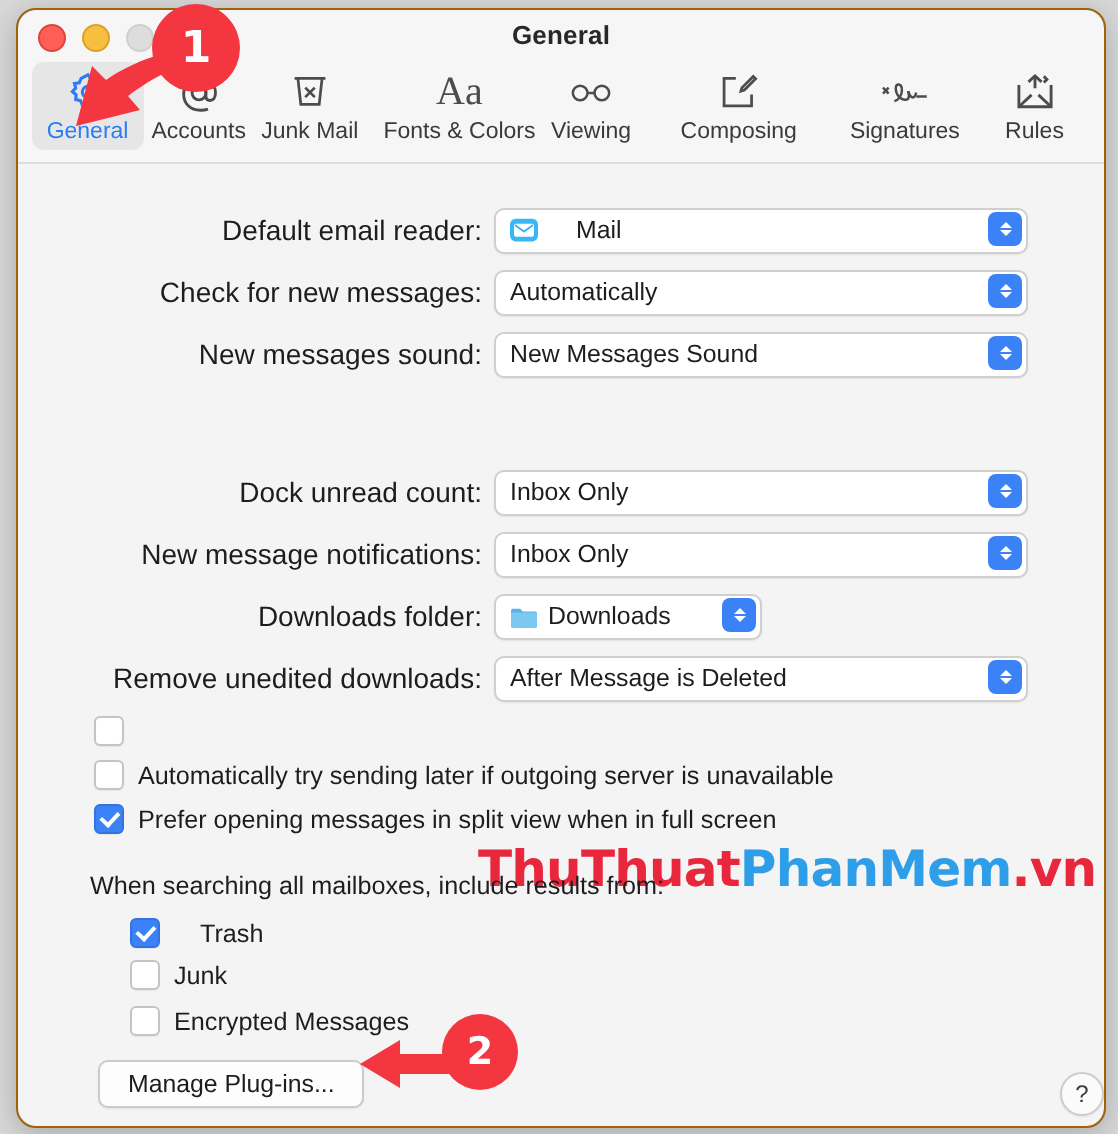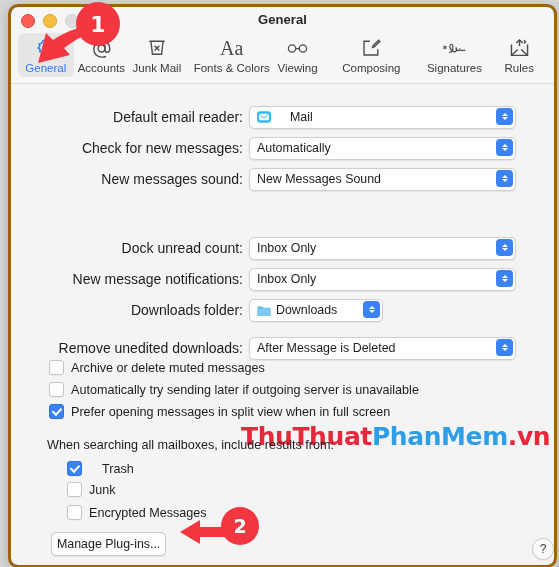--- a/index.html
+++ b/index.html
@@ -6,21 +6,21 @@
   body{
     width:559px;height:567px;
     background:#d8d8d8;
     font-family:"Liberation Sans","DejaVu Sans",sans-serif;
     -webkit-font-smoothing:antialiased;
     overflow:hidden;
   }
   #window{
     position:absolute;left:8px;top:4px;width:543px;height:558px;
     background:#0c4a6e;border-radius:10px;
-    border:3px solid #a16207;
+    border:1px solid #a16207;
     box-shadow:0 3px 14px rgba(0,0,0,.22);
     overflow:hidden;
   }
 
   
   #titlebar{
     position:relative;height:26px;background:#f6f6f6;
   }
   #title{
     position:absolute;left:0;right:0;top:5px;text-align:center;
@@ -97,21 +97,21 @@
     content:"";width:3.5px;height:7px;margin-top:-1.5px;
     border:solid #fff;border-width:0 2px 2px 0;transform:rotate(43deg);
   }
   .cbl{font-size:12.6px;color:#1d1d1f;white-space:nowrap;}
 
   .sectionlabel{position:absolute;font-size:12.6px;color:#1d1d1f;}
 
   
   #plugbtn{
     position:absolute;left:40px;top:525px;
-    height:22px;padding:0 5px;
+    height:22px;padding:0 14px;
     display:flex;align-items:center;
     background:#fdfdfd;border:1px solid #cbcbcb;border-radius:5px;
     box-shadow:0 .5px 1px rgba(0,0,0,.08);
     font-size:12.4px;color:#1d1d1f;white-space:nowrap;
   }
   #helpbtn{
     position:absolute;left:521px;top:531px;
     width:20px;height:20px;border-radius:50%;
     background:#fbfbfb;border:1px solid #cdcdcd;
     box-shadow:0 .5px 1px rgba(0,0,0,.09);
@@ -328,40 +328,39 @@
           </span>
           <span>Downloads</span>
           <span class="stepper">
             <i class="chv up"></i>
               <i class="chv dn"></i>
           </span>
         </div>
       </div>
     </div>
 
-    <div class="row" style="top:246px;width:100%;margin-top:7px;">
+    <div class="row" style="top:246px;width:100%;">
       <div class="rlabel">Remove unedited downloads:</div>
       <div class="ctrl">
         <div class="popup w-full">
           <span>After Message is Deleted</span>
           <span class="stepper">
             <i class="chv up"></i>
               <i class="chv dn"></i>
           </span>
         </div>
       </div>
     </div>
 
     <div id="watermark">
       <span class="wm-r">ThuThuat</span><span class="wm-b">PhanMem</span><span class="wm-r">.vn</span>
     </div>
 
     <div class="cbrow" style="left:38px;top:276px;">
       <span class="cb"></span>
-      <span class="cbl">Archive or delete muted messages</span>
     </div>
     <div class="cbrow" style="left:38px;top:298px;">
       <span class="cb"></span>
       <span class="cbl">Automatically try sending later if outgoing server is unavailable</span>
     </div>
     <div class="cbrow" style="left:38px;top:320px;">
       <span class="cb on"></span>
       <span class="cbl">Prefer opening messages in split view when in full screen</span>
     </div>
 

